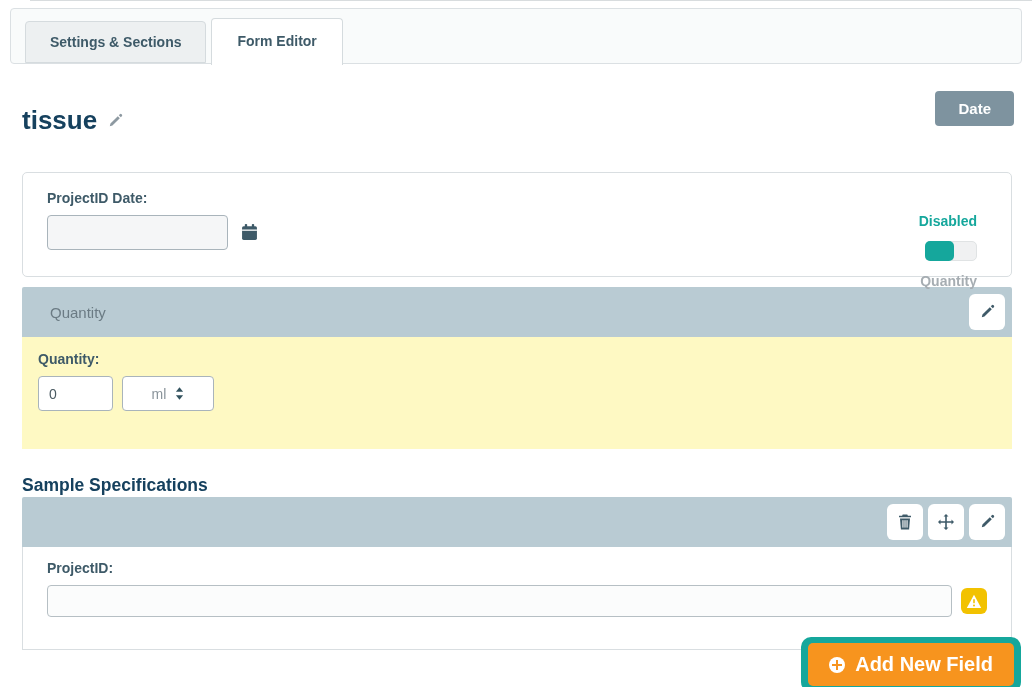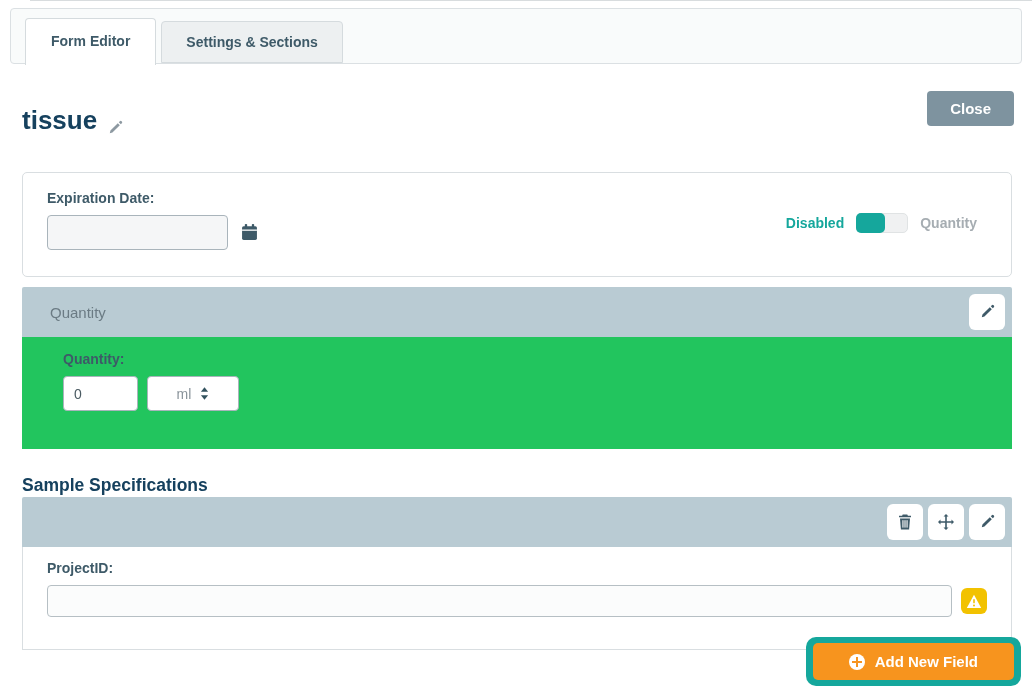--- a/index.html
+++ b/index.html
@@ -18,21 +18,21 @@
   .tabs { position:absolute; left:14px; bottom:0; display:flex; align-items:flex-end; gap:5px; }
   .tab {
     border:1px solid #d5dbde; border-radius:4px 4px 0 0;
     font-weight:bold; font-size:14px; color:#3e5a68; cursor:pointer; white-space:nowrap;
   }
   .tab.active { background:#ffffff; border-bottom:none; margin-bottom:-2px; padding:14px 25px 16px 25px; }
   .tab.inactive { background:#edf0f1; padding:12px 24px 12px 24px; }
 
   
   .title-row { display:flex; align-items:center; justify-content:space-between; margin:17px 18px 0 22px; }
-  .page-title-wrap { display:flex; align-items:flex-end; gap:10px;margin-top:24px; }
+  .page-title-wrap { display:flex; align-items:center; gap:10px;margin-top:24px; }
   .page-title { font-size:26px; font-weight:bold; color:#16415e; }
   .icon { display:inline-flex; align-items:center; justify-content:center; }
   .title-pencil svg { width:16px; height:16px; fill:#8d99a1; }
   .close-btn {
     background:#7e939f; color:#fff; font-weight:bold; font-size:15px;
     border:none; border-radius:4px; padding:9px 23px; cursor:pointer;
     font-family:"Liberation Sans", sans-serif;
   }
 
   
@@ -41,40 +41,40 @@
     background:#fff; padding:17px 24px 26px 24px; position:relative;
   }
   .field-label { font-size:14px; font-weight:bold; color:#3e5a68; margin-bottom:9px; }
   .date-row { display:flex; align-items:center; gap:13px; }
   .text-input {
     height:35px; background:#f5f6f7; border:1px solid #a9b4bb; border-radius:4px;
     padding:0 10px; font-size:14px; color:#4a5a62; font-family:"Liberation Sans", sans-serif;
   }
   .date-input { width:181px; }
   .calendar-icon svg { width:17px; height:17px; fill:#3e5a68; }
-  .toggle-group { position:absolute; right:34px; top:40px; display:flex; align-items:center; gap:12px; }
+  .toggle-group { position:absolute; right:34px; top:40px; display:flex; align-items:flex-end; gap:12px;flex-direction:column; }
   .toggle-label-off { color:#15a79c; font-weight:bold; font-size:14px; }
   .toggle-label-on  { color:#a6adb2; font-weight:bold; font-size:14px; }
   .toggle { width:52px; height:20px; background:#f0f1f2; border:1px solid #e0e3e4; border-radius:5px; position:relative; cursor:pointer; }
   .toggle-knob { position:absolute; left:-1px; top:-1px; width:29px; height:20px; background:#15a79c; border-radius:5px; }
 
   
   .section { margin:10px 20px 0 22px;border-radius:18px; }
   .section-header {
     height:50px; background:#b9cbd3; display:flex; align-items:center;
     padding:0 7px 0 28px; border-radius:2px 2px 0 0;
   }
   .section-header-label { font-size:15px; color:#6b7b84; flex:1; }
   .spacer { flex:1; }
   .icon-btn {
     width:36px; height:36px; background:#fff; border:none; border-radius:6px;
     display:flex; align-items:center; justify-content:center; margin-left:5px; cursor:pointer; flex:0 0 auto;
   }
   .icon-btn svg { width:16px; height:16px; fill:#3e5a68; }
-  .section-body-yellow { background:#22c55e; padding:14px 24px 38px 41px; }
+  .section-body-yellow { background:#fef9c3; padding:14px 24px 38px 16px; }
   .qty-row { display:flex; align-items:center; gap:9px; }
   .qty-input { width:75px; background:#fff; }
   .unit-select {
     width:92px; height:35px; border:1px solid #a9b4bb; border-radius:4px; background:#fff;
     display:flex; align-items:center; justify-content:center; gap:9px;
     font-size:14px; color:#8a949b; cursor:pointer;
   }
   .unit-select svg { width:9px; height:13px; fill:#32525e; }
 
   .spec-heading { margin:26px 0 1px 22px; font-size:17.5px; font-weight:bold; color:#16415e; }
@@ -87,57 +87,57 @@
   }
   .warning-badge svg { width:16px; height:15px; }
 
   
   .add-field-wrap {
     position:absolute; right:11px; top:637px;
     background:#15a79c; border-radius:10px; padding:6px 7px;
   }
   .add-field-btn {
     background:#f7941e; border:none; border-radius:5px; color:#fff; font-weight:bold;
-    font-size:15px; padding:10px 36px; display:flex; align-items:center; gap:10px; cursor:pointer;
+    font-size:20px; padding:10px 21px; display:flex; align-items:center; gap:10px; cursor:pointer;
     font-family:"Liberation Sans", sans-serif;
   }
   .plus-icon { width:16px; height:16px; background:#fff; border-radius:50%; position:relative; flex:0 0 auto; }
   .plus-icon::before { content:""; position:absolute; left:3px; top:7px; width:10px; height:2px; background:#f7941e; }
   .plus-icon::after  { content:""; position:absolute; left:7px; top:3px; width:2px; height:10px; background:#f7941e; }
 </style>
 </head>
 <body>
 
 <div class="top-hairline"></div>
 
 <div class="tabstrip">
   <div class="tabs">
+    <div class="tab inactive">
+      <span>Settings &amp; Sections</span>
+    </div>
     <div class="tab active">
       <span>Form Editor</span>
-    </div>
-    <div class="tab inactive">
-      <span>Settings &amp; Sections</span>
     </div>
   </div>
 </div>
 
 <div class="title-row">
   <div class="page-title-wrap">
     <span class="page-title">tissue</span>
     <span class="icon title-pencil">
       <svg viewBox="0 0 16 16">
           <path d="M12.85 1.15a1.2 1.2 0 0 1 1.7 0l.3.3a1.2 1.2 0 0 1 0 1.7l-1.05 1.05-2-2zM10.8 3.2l2 2-7.35 7.35-2.65.65.65-2.65z"></path>
         </svg>
     </span>
   </div>
-  <button class="close-btn">Close</button>
+  <button class="close-btn">Date</button>
 </div>
 
 <div class="panel">
-  <div class="field-label">Expiration Date:</div>
+  <div class="field-label">ProjectID Date:</div>
   <div class="date-row">
     <input class="text-input date-input" type="text" value="" style="">
     <span class="icon calendar-icon">
       <svg viewBox="0 0 16 16">
         <rect x="1" y="2" width="14" height="13" rx="1.5"></rect>
         <rect x="3.6" y="0" width="2.2" height="3.4" rx="0.8"></rect>
         <rect x="10.2" y="0" width="2.2" height="3.4" rx="0.8"></rect>
         <rect x="1" y="5.2" width="14" height="1.2" fill="#ffffff"></rect>
       </svg>
     </span>

